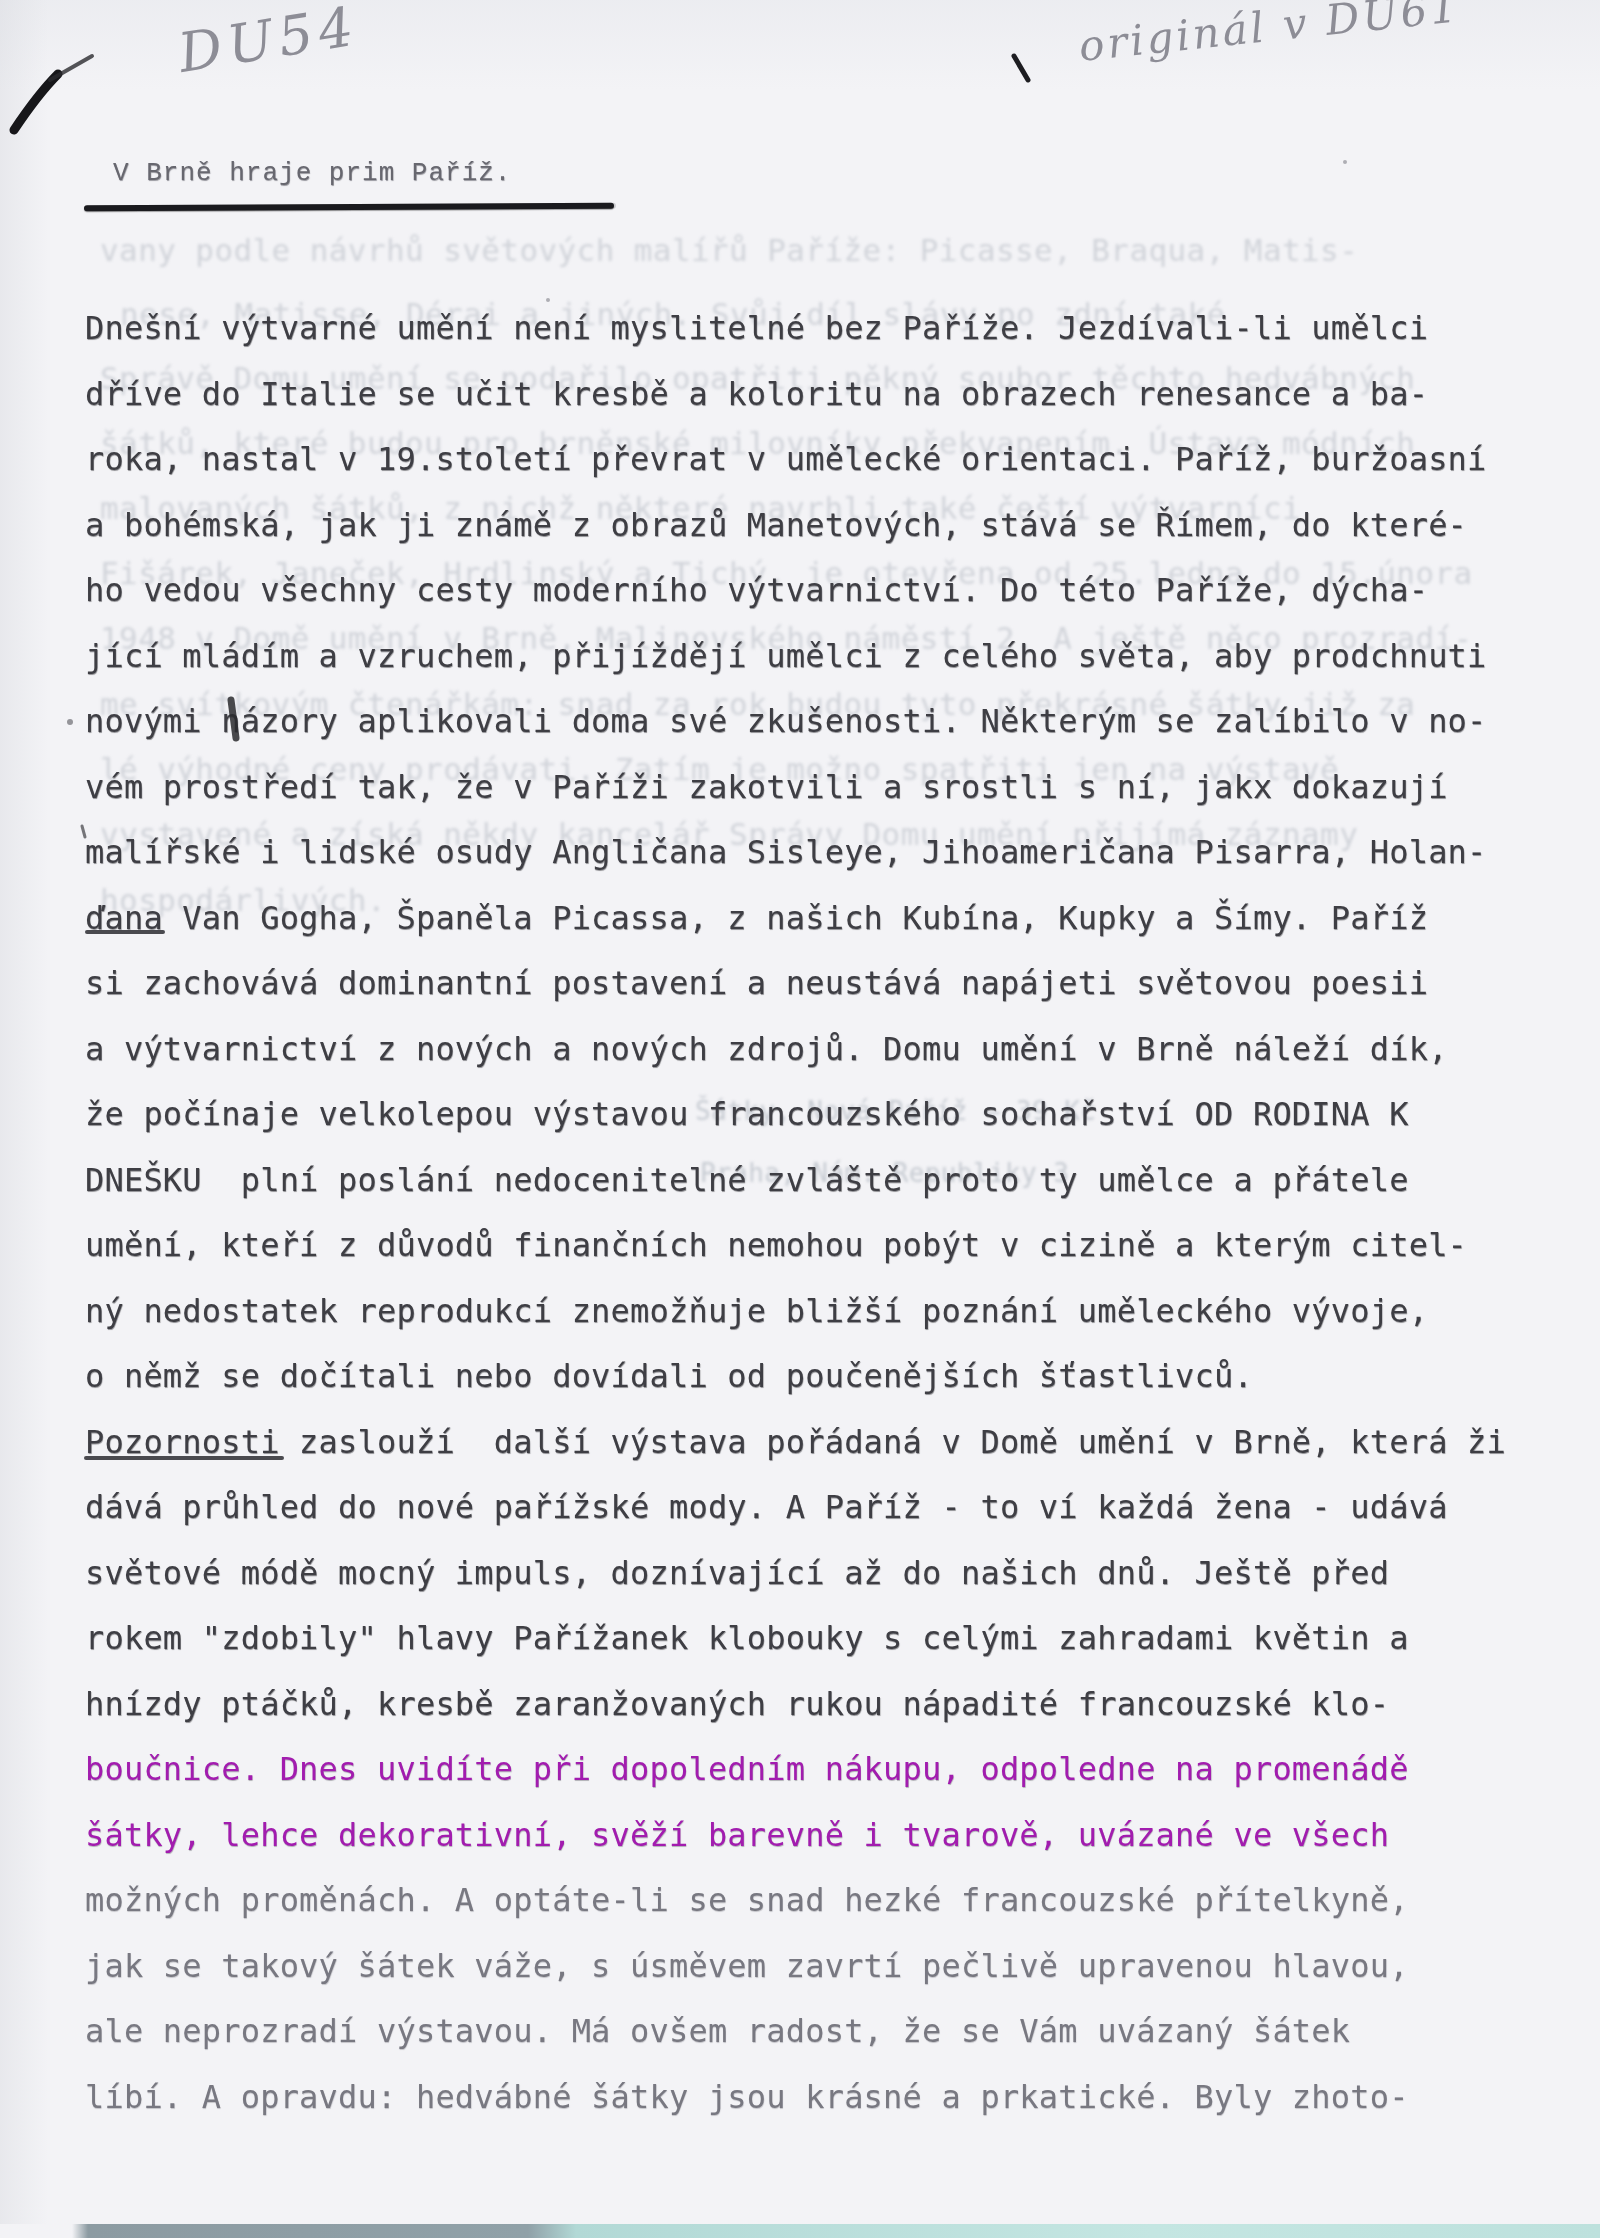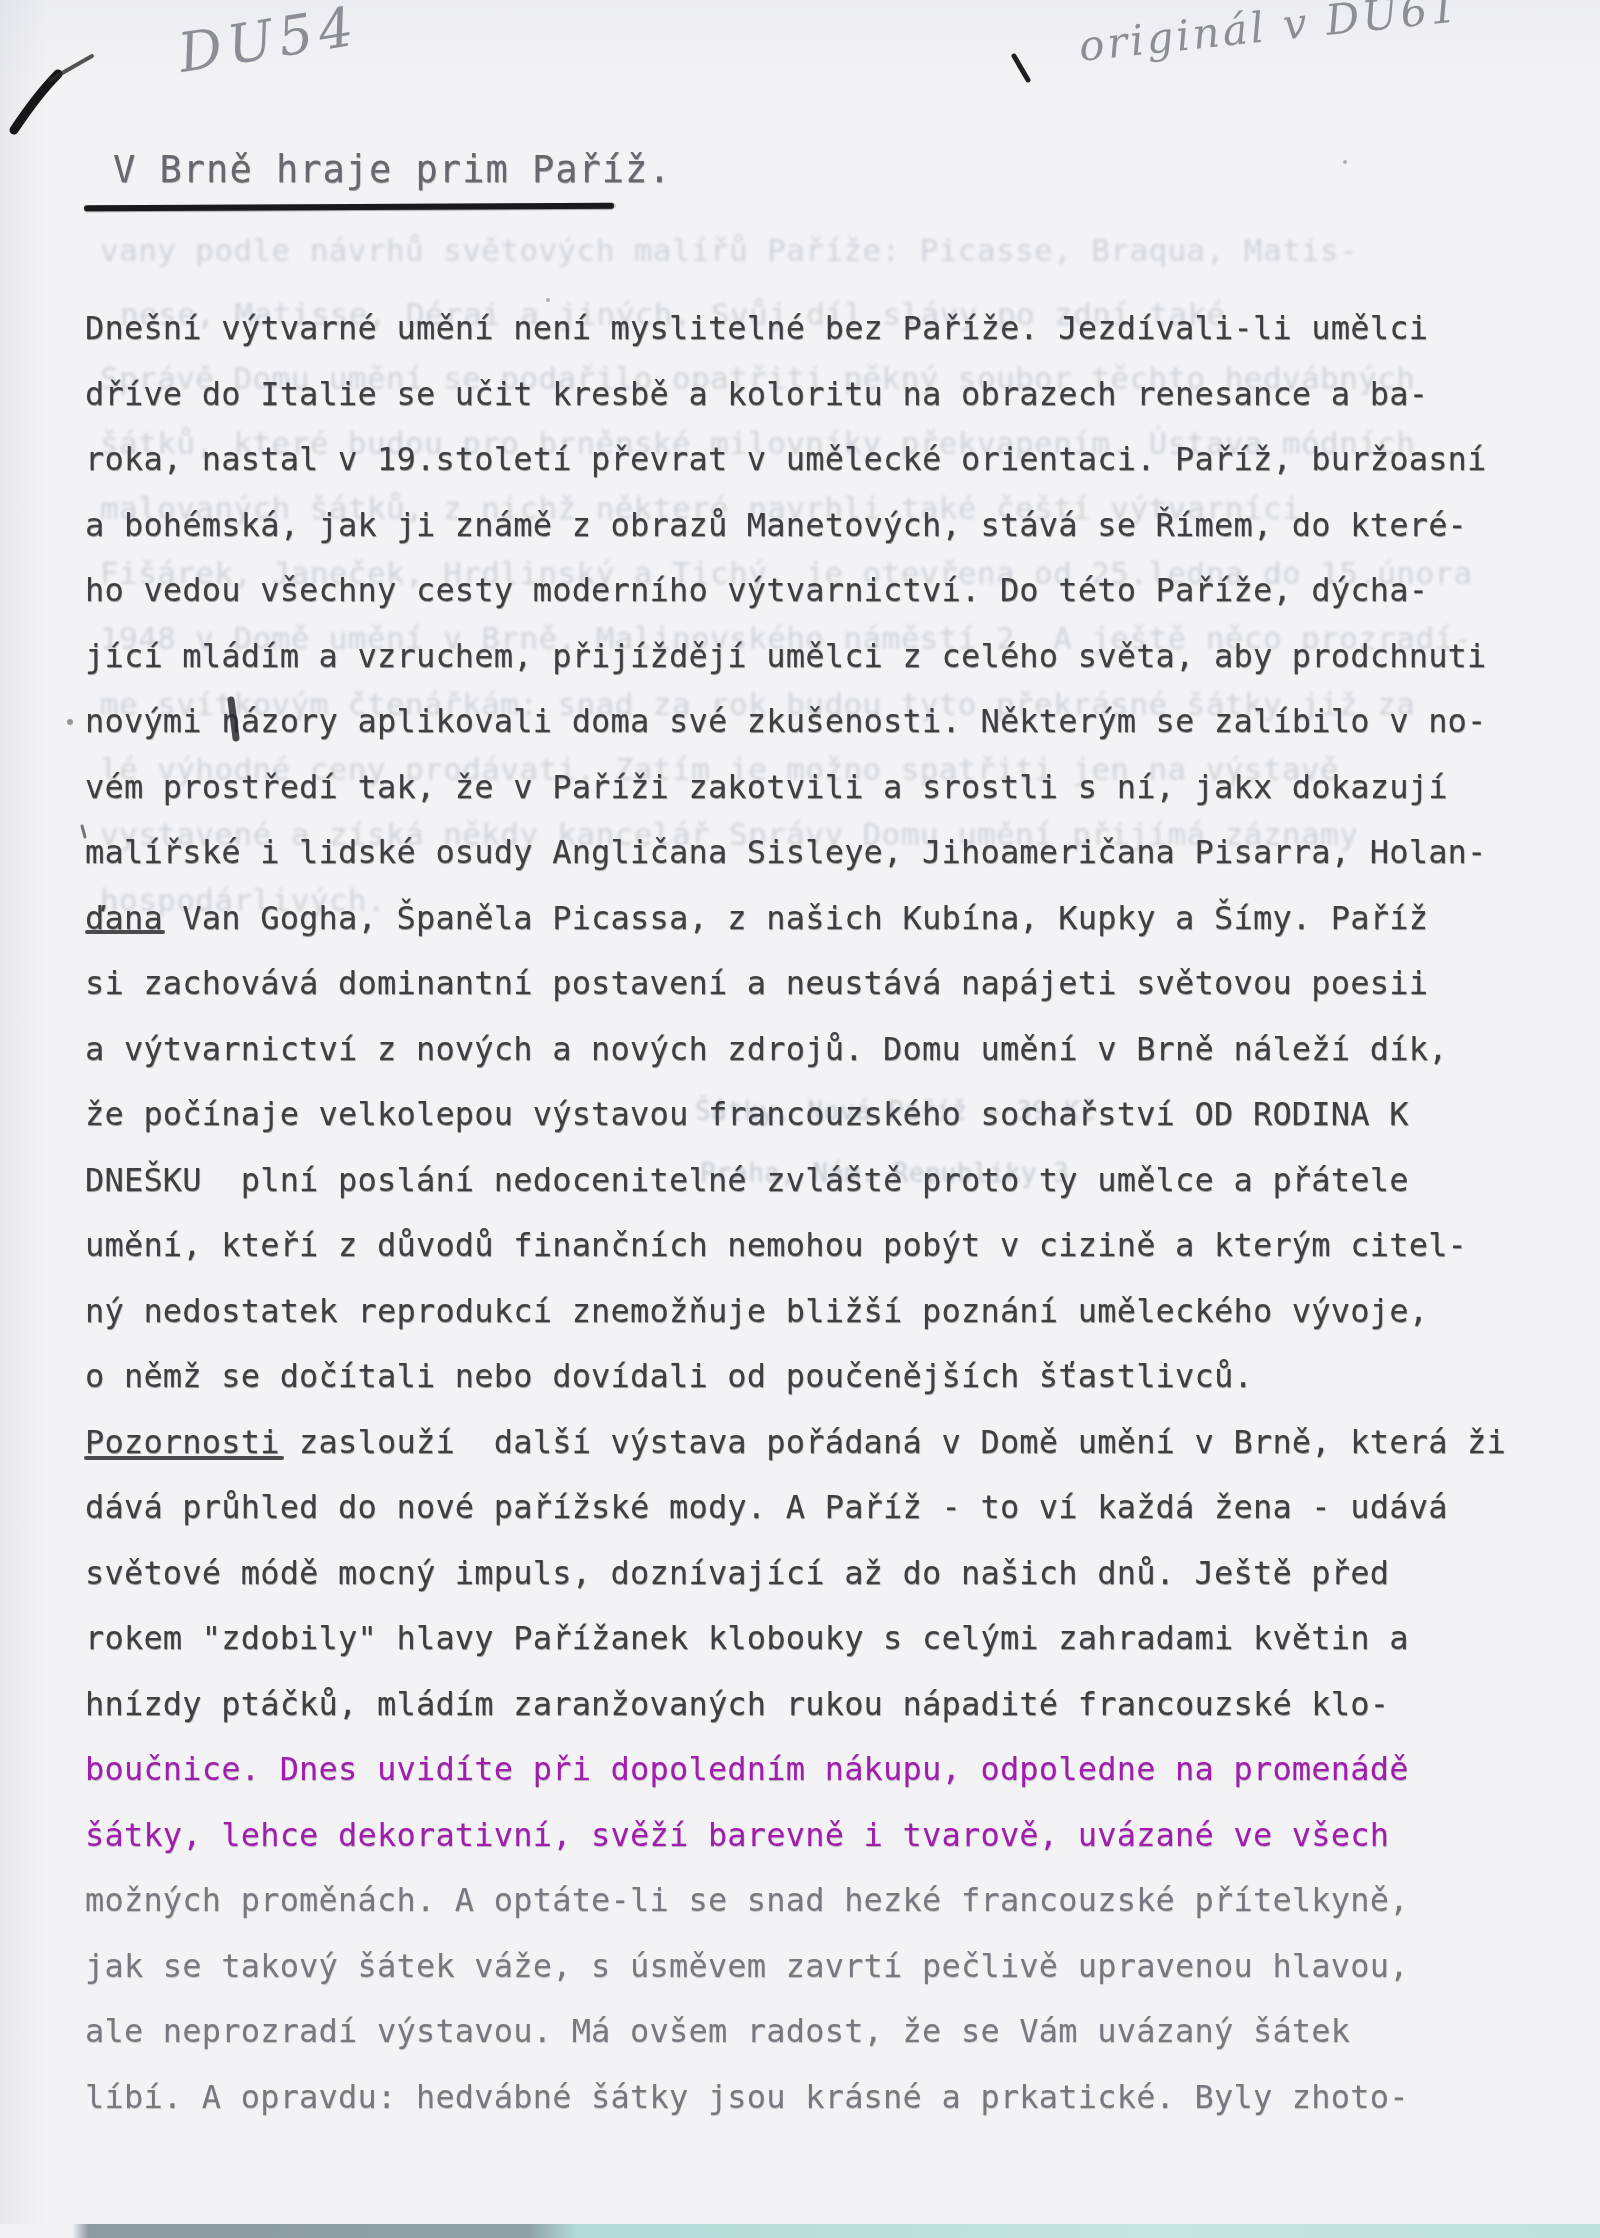--- a/index.html
+++ b/index.html
@@ -21,23 +21,24 @@
   .line {
     height:65.5px; line-height:65.5px; white-space:pre;
     font-size:32px; letter-spacing:0.2px; color:#3e3e44;
     text-shadow:0.5px 0.8px 0.7px rgba(30,30,35,0.45);
   }
   .line.f1 { color:#a21caf; text-shadow:0.4px 0.6px 0.7px rgba(60,60,70,0.35); }
   .line.f2 { color:#787881; text-shadow:0.3px 0.5px 0.8px rgba(90,90,100,0.3); }
 
   
   .title {
-    position:absolute; left:113px; top:148px; white-space:pre;
-    font-size:37px; letter-spacing:1px; color:#67676f;
+    position:absolute; left:113px; top:158px; white-space:pre;
+    font-size:26px; letter-spacing:1px; color:#67676f;
     text-shadow:0.5px 0.7px 0.8px rgba(70,70,80,0.5);
+    font-family:Liberation Mono, monospace;
   }
   .title-underline {
     position:absolute; left:84px; top:204px; width:530px; height:6px;
     background:#1a1a1e; border-radius:3px; transform:rotate(-0.25deg);
     box-shadow:0 1px 1px rgba(0,0,0,0.35), 2px 0 0 rgba(0,0,0,0.15);
   }
 
   
   .u-mark { position:absolute; height:4px; background:#2c2c31; border-radius:2px; opacity:.85; }
 
@@ -108,21 +109,21 @@
     <div class="line">a výtvarnictví z nových a nových zdrojů. Domu umění v Brně náleží dík,</div>
     <div class="line">že počínaje velkolepou výstavou francouzského sochařství OD RODINA K</div>
     <div class="line">DNEŠKU  plní poslání nedocenitelné zvláště proto ty umělce a přátele</div>
     <div class="line">umění, kteří z důvodů finančních nemohou pobýt v cizině a kterým citel-</div>
     <div class="line">ný nedostatek reprodukcí znemožňuje bližší poznání uměleckého vývoje,</div>
     <div class="line">o němž se dočítali nebo dovídali od poučenějších šťastlivců.</div>
     <div class="line">Pozornosti zaslouží  další výstava pořádaná v Domě umění v Brně, která ži</div>
     <div class="line">dává průhled do nové pařížské mody. A Paříž - to ví každá žena - udává</div>
     <div class="line">světové módě mocný impuls, doznívající až do našich dnů. Ještě před</div>
     <div class="line">rokem "zdobily" hlavy Pařížanek klobouky s celými zahradami květin a</div>
-    <div class="line">hnízdy ptáčků, mládím zaranžovaných rukou nápadité francouzské klo-</div>
+    <div class="line">hnízdy ptáčků, kresbě zaranžovaných rukou nápadité francouzské klo-</div>
     <div class="line f1">boučnice. Dnes uvidíte při dopoledním nákupu, odpoledne na promenádě</div>
     <div class="line f1">šátky, lehce dekorativní, svěží barevně i tvarově, uvázané ve všech</div>
     <div class="line f2">možných proměnách. A optáte-li se snad hezké francouzské přítelkyně,</div>
     <div class="line f2">jak se takový šátek váže, s úsměvem zavrtí pečlivě upravenou hlavou,</div>
     <div class="line f2">ale neprozradí výstavou. Má ovšem radost, že se Vám uvázaný šátek</div>
     <div class="line f2">líbí. A opravdu: hedvábné šátky jsou krásné a prkatické. Byly zhoto-</div>
   </div>
 
   <div class="u-mark" style="left:85px; top:930px;  width:80px;"></div>
   <div class="u-mark" style="left:84px; top:1456px; width:200px;"></div>

